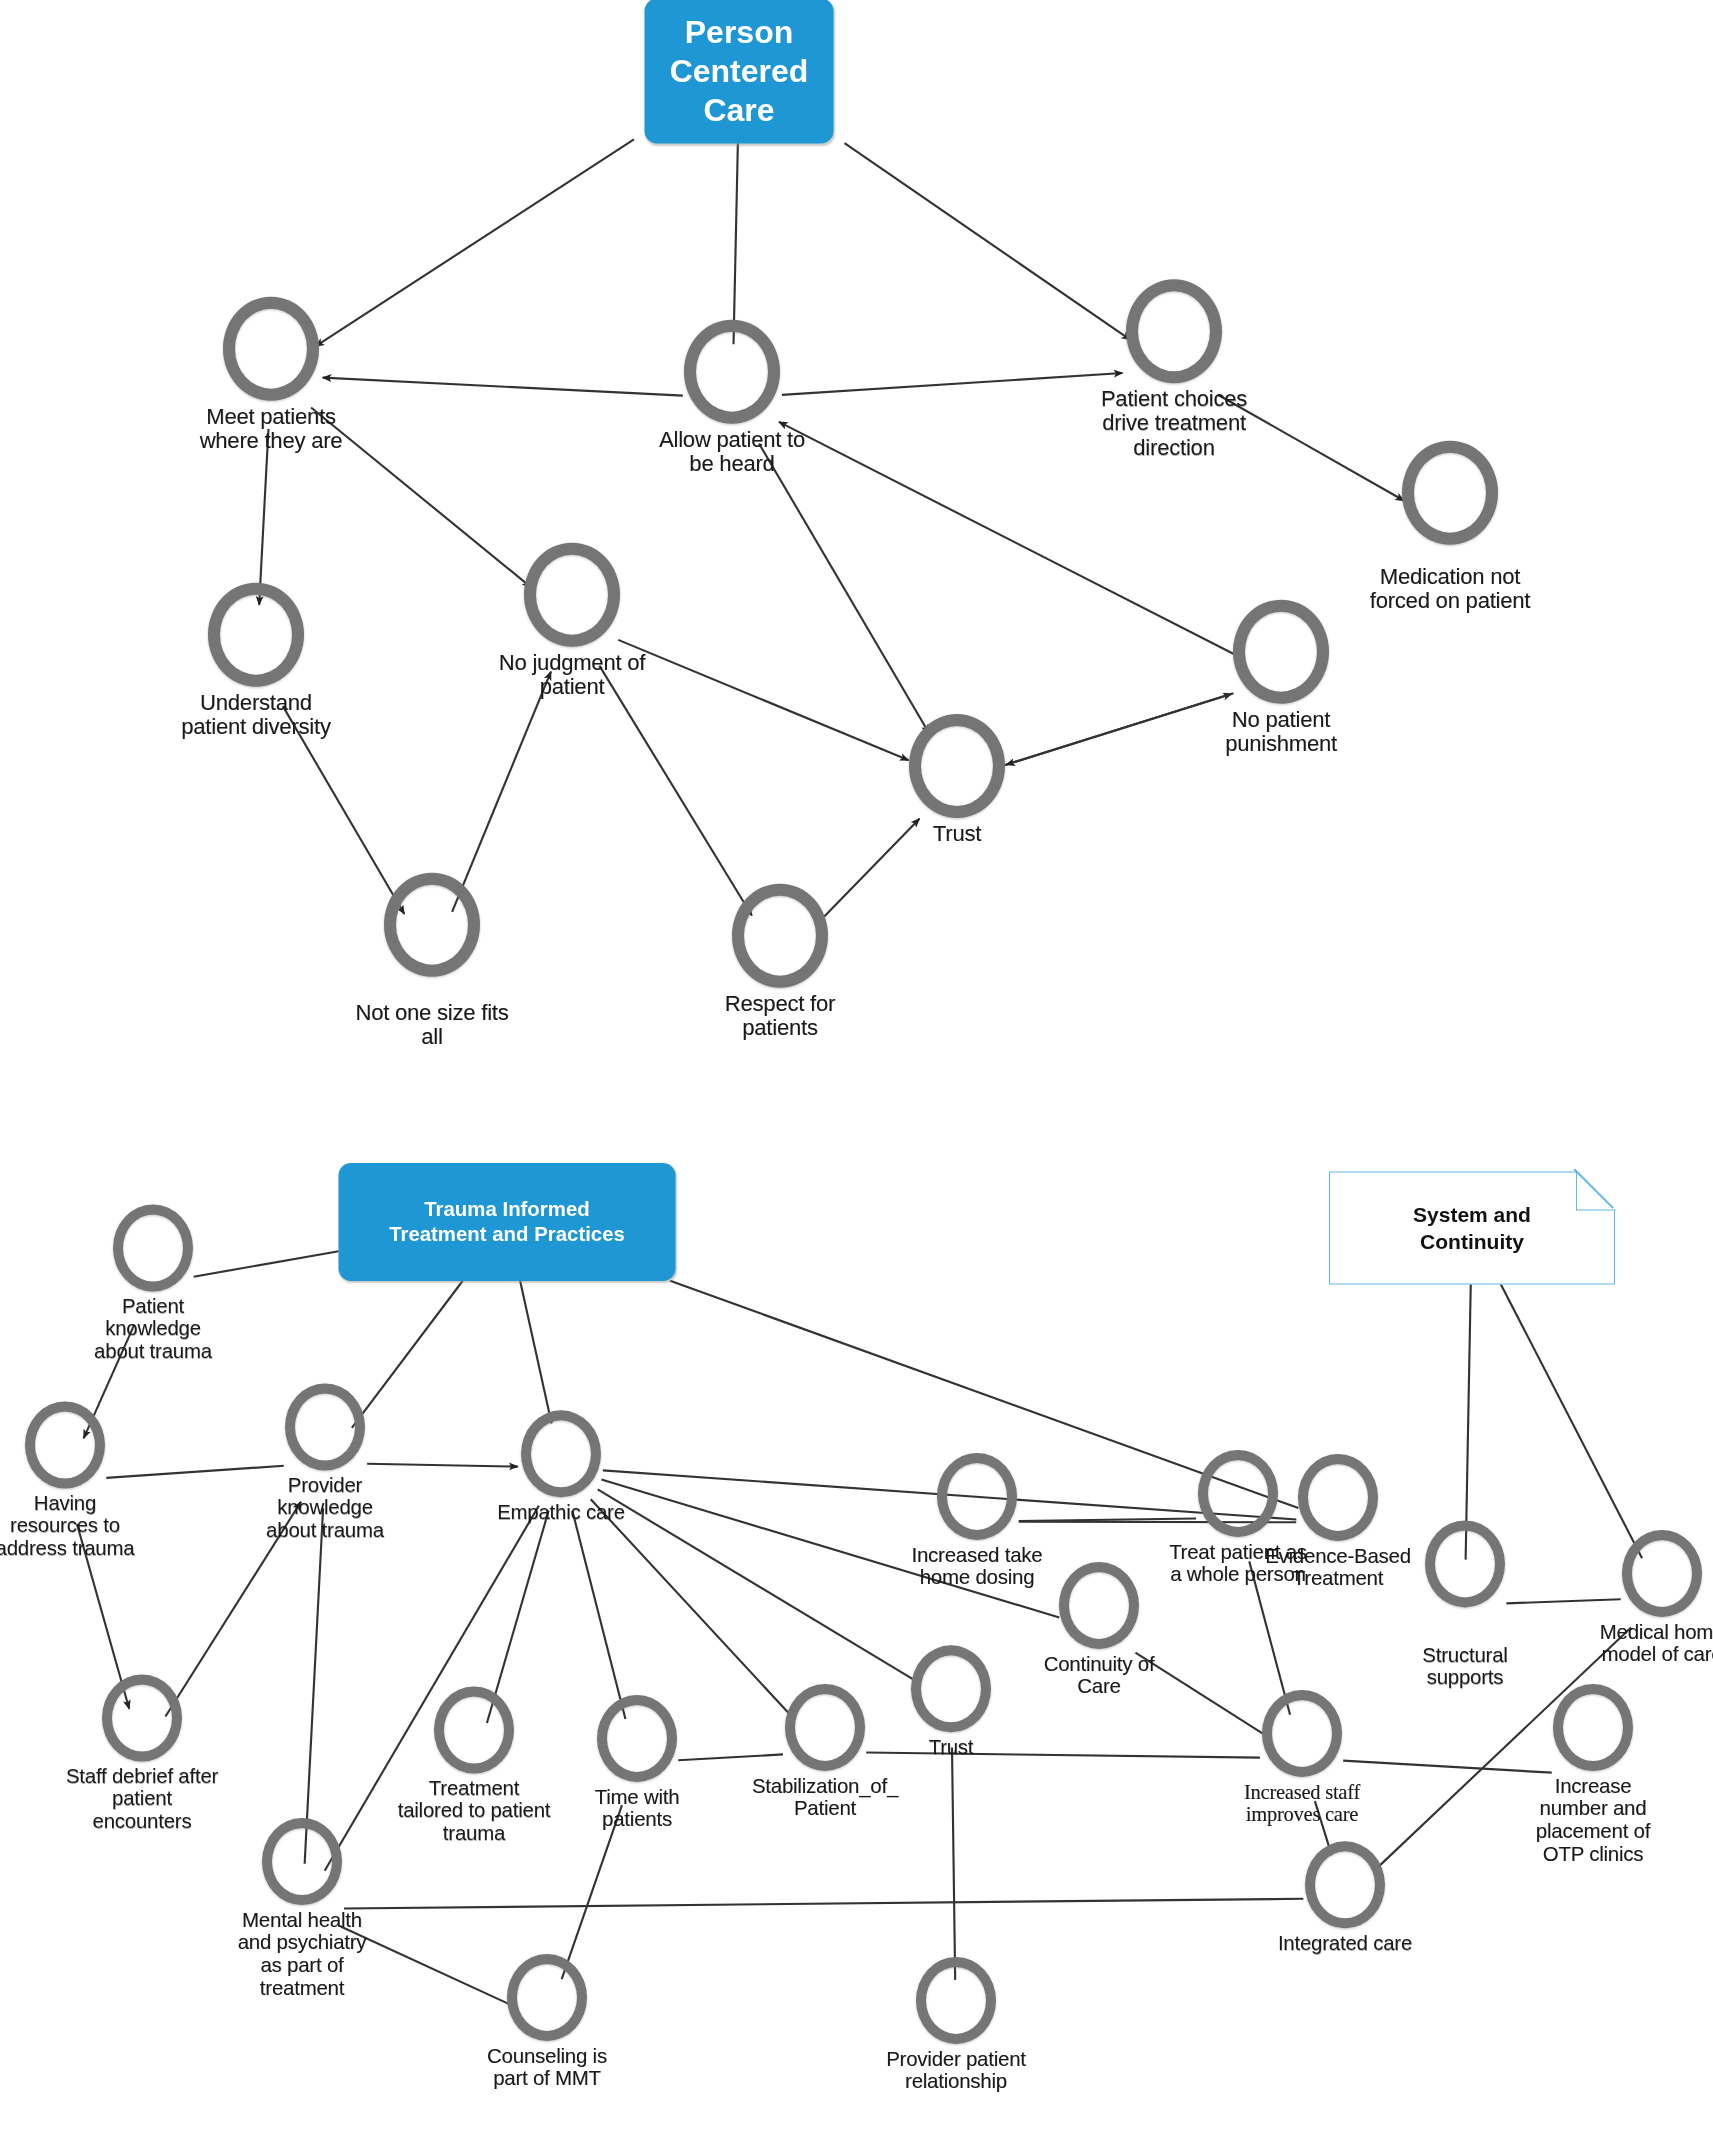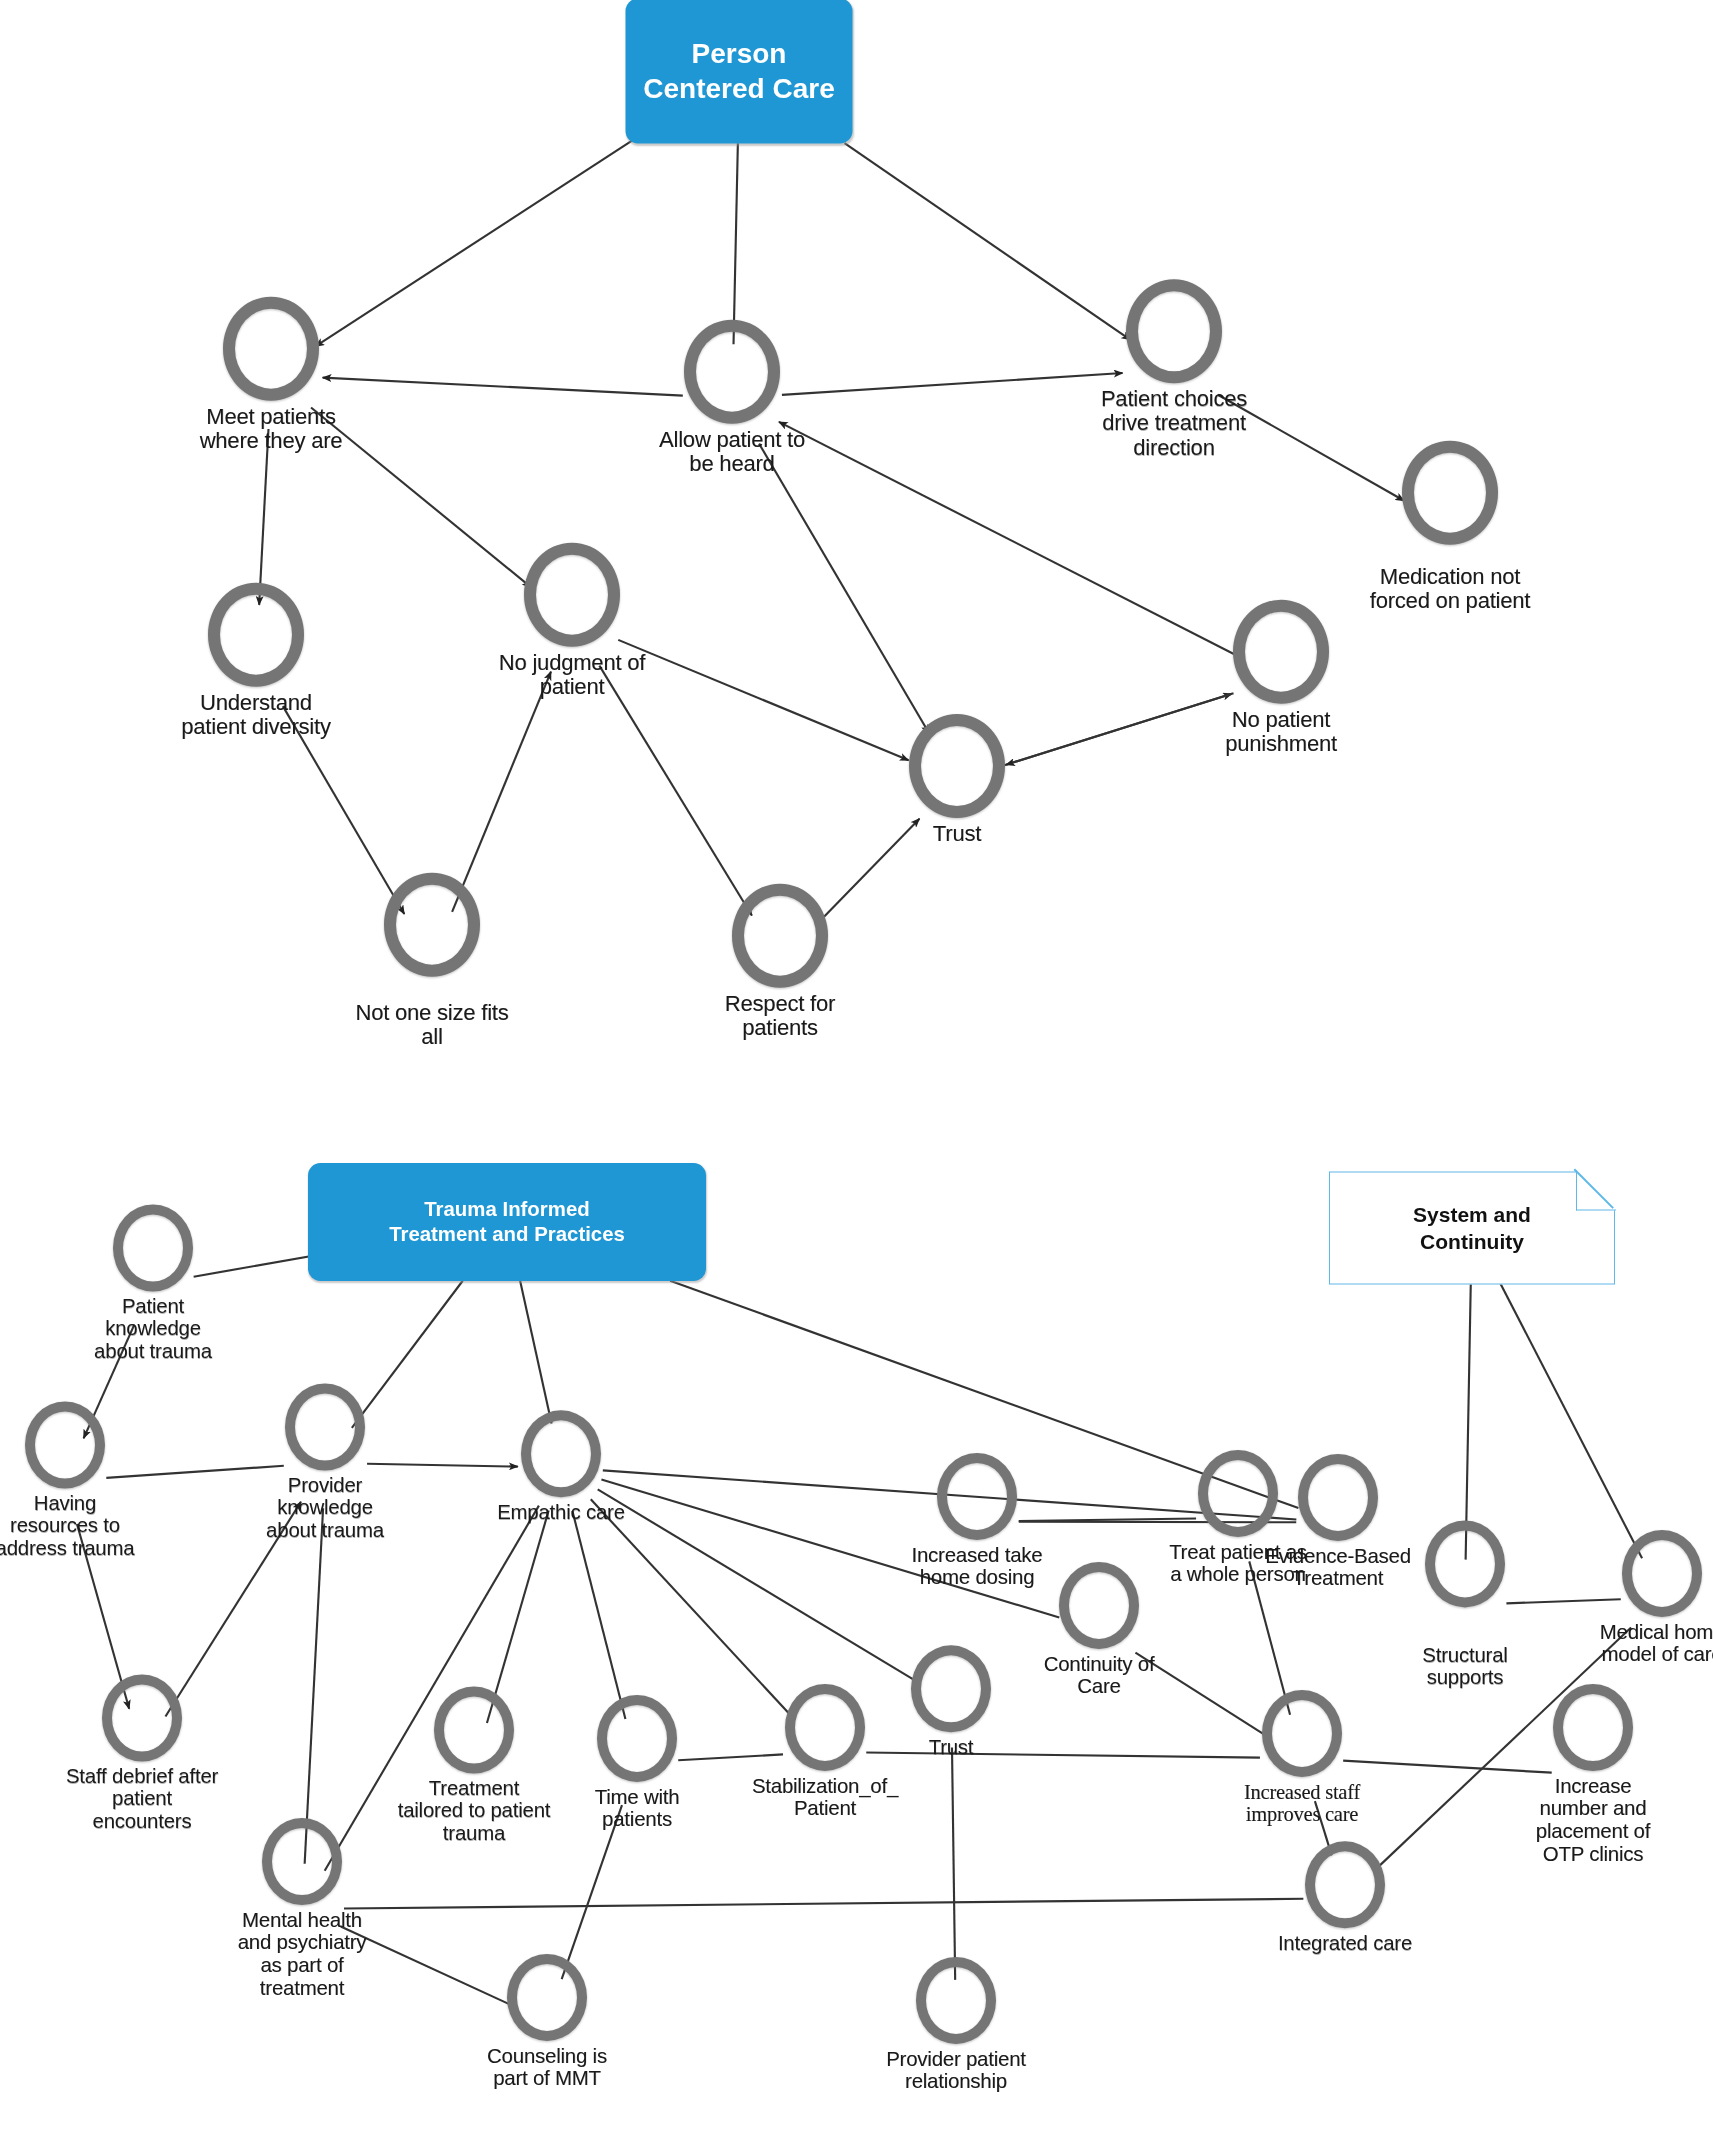--- a/index.html
+++ b/index.html
@@ -175,21 +175,21 @@
         <line x1="1514.9" y1="1985.7" x2="1750.1" y2="1999.3" stroke="#333333" stroke-width="2.4"></line>
         <line x1="1839.6" y1="1835.5" x2="1552.4" y2="2107.5" stroke="#333333" stroke-width="2.4"></line>
         <line x1="1483.0" y1="2031.4" x2="1502.0" y2="2092.6" stroke="#333333" stroke-width="2.4"></line>
         <line x1="388.0" y1="2152.5" x2="1470.0" y2="2141.5" stroke="#333333" stroke-width="2.4"></line>
         <line x1="384.3" y1="2172.9" x2="573.7" y2="2260.1" stroke="#333333" stroke-width="2.4"></line>
         <line x1="701.5" y1="2035.8" x2="633.5" y2="2232.2" stroke="#333333" stroke-width="2.4"></line>
         <line x1="1073.7" y1="1971.0" x2="1077.3" y2="2233.0" stroke="#333333" stroke-width="2.4"></line>
       </g>
   </svg>
   <div id="node-layer">
-      <div class="boxnode" style="left: 739px; top: 71px; width: 227px; height: 145px; font-size: 28px;"><span>Person
+      <div class="boxnode" style="left: 739px; top: 71px; width: 189px; height: 145px; font-size: 32px;"><span>Person
 Centered Care</span></div>
       <div class="node" style="left: 271px; top: 375px;">
         <div class="ring" style="width: 96px; height: 104px; border-width: 12.4px;"></div>
         <div class="node-label" style="font-size: 22px;">Meet patients
 where they are</div>
       </div>
       <div class="node" style="left: 732px; top: 398px;">
         <div class="ring" style="width: 96px; height: 104px; border-width: 12.4px;"></div>
         <div class="node-label" style="font-size: 22px;">Allow patient to
 be heard</div>
@@ -227,21 +227,21 @@
       <div class="node" style="left: 432px; top: 961px; gap: 20px;">
         <div class="ring" style="width: 96px; height: 104px; border-width: 12.4px;"></div>
         <div class="node-label" style="font-size: 22px;">Not one size fits
 all</div>
       </div>
       <div class="node" style="left: 780px; top: 962px;">
         <div class="ring" style="width: 96px; height: 104px; border-width: 12.4px;"></div>
         <div class="node-label" style="font-size: 22px;">Respect for
 patients</div>
       </div>
-      <div class="boxnode" style="left: 507px; top: 1222px; width: 398px; height: 118px; font-size: 20.4px; text-align: center;"><span>Trauma Informed
+      <div class="boxnode" style="left: 507px; top: 1222px; width: 337px; height: 118px; font-size: 20.4px; text-align: center;"><span>Trauma Informed
 Treatment and Practices</span></div>
       <div class="notenode" style="left: 1472px; top: 1228px; width: 284px; height: 111px;"><div class="fold-cover"></div><div class="fold"></div><span>System and
 Continuity</span></div>
       <div class="node" style="left: 153px; top: 1284px;">
         <div class="ring" style="width: 80px; height: 87px; border-width: 10.6px;"></div>
         <div class="node-label" style="font-size: 20.4px;">Patient
 knowledge
 about trauma</div>
       </div>
       <div class="node" style="left: 65px; top: 1481px;">

